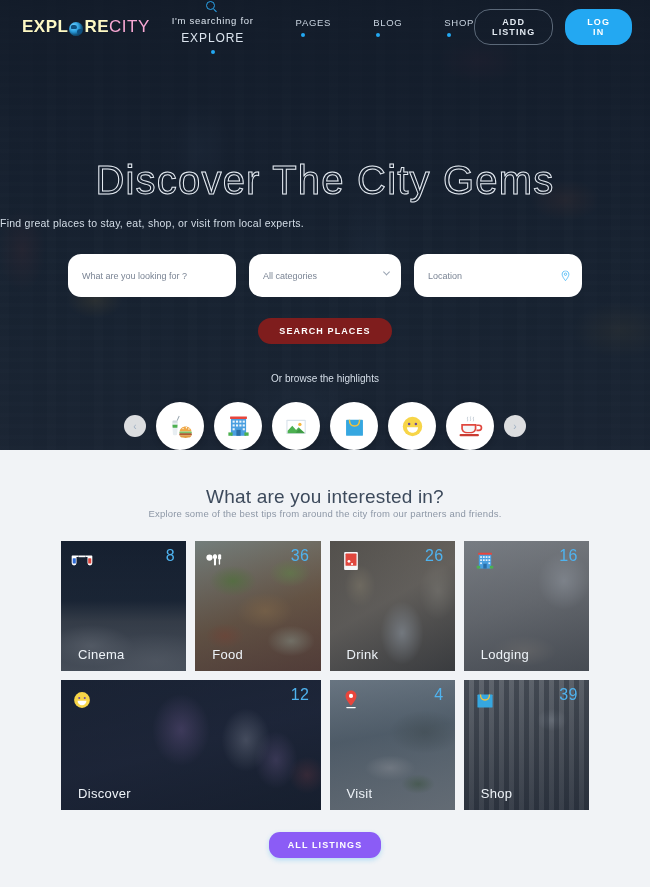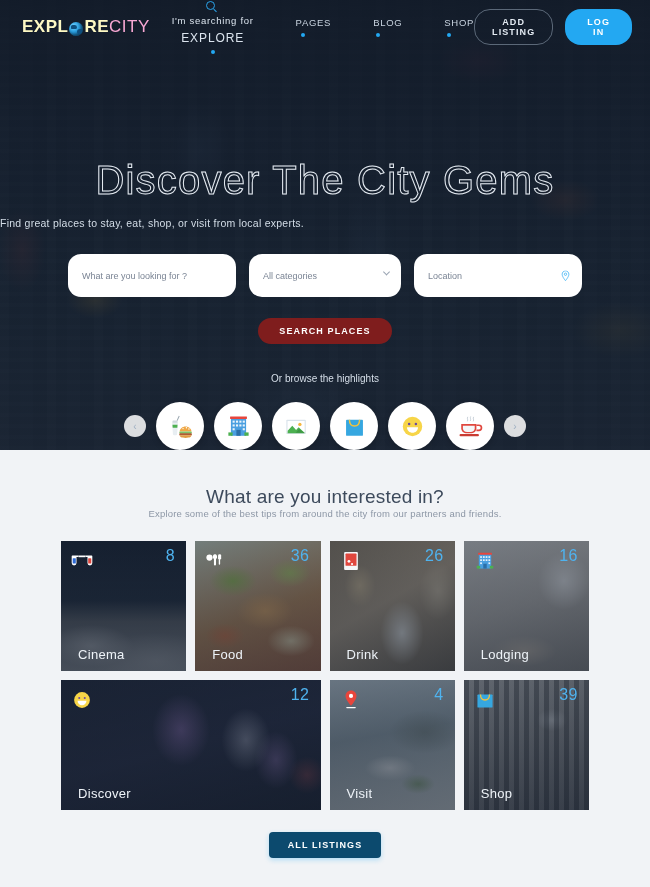--- a/index.html
+++ b/index.html
@@ -206,21 +206,21 @@
     position: absolute; right: 11px; top: 6px; z-index: 3;
     font-size: 16px; color: #4fb3ef; font-weight: 300; letter-spacing: .5px;
   }
   .card-label {
     position: absolute; left: 17px; bottom: 9px; z-index: 3;
     font-size: 13px; color: #eef3f8; font-weight: 300; letter-spacing: .3px;
   }
 
   .all-wrap { text-align: center; margin-top: 22px; padding-bottom: 25px; }
   .all-btn {
-    background: #0c4a6e; border: none; color: #fff; border-radius: 4px;
+    background: #8b5cf6; border: none; color: #fff; border-radius: 11px;
     padding: 8px 19px; font-size: 9px; font-weight: 700; letter-spacing: 1.1px;
     cursor: pointer; box-shadow: 0 2px 5px rgba(35,168,242,.3);
   }
 
   
   .bg-cinema {
     background:
       radial-gradient(ellipse 60px 30px at 30px 105px, rgba(215,215,215,.5), transparent 70%),
       radial-gradient(ellipse 90px 40px at 95px 120px, rgba(190,190,190,.45), transparent 70%),
       linear-gradient(180deg, #0c1422 0%, #16202e 46%, #55585c 62%, #8b8d8f 100%);

